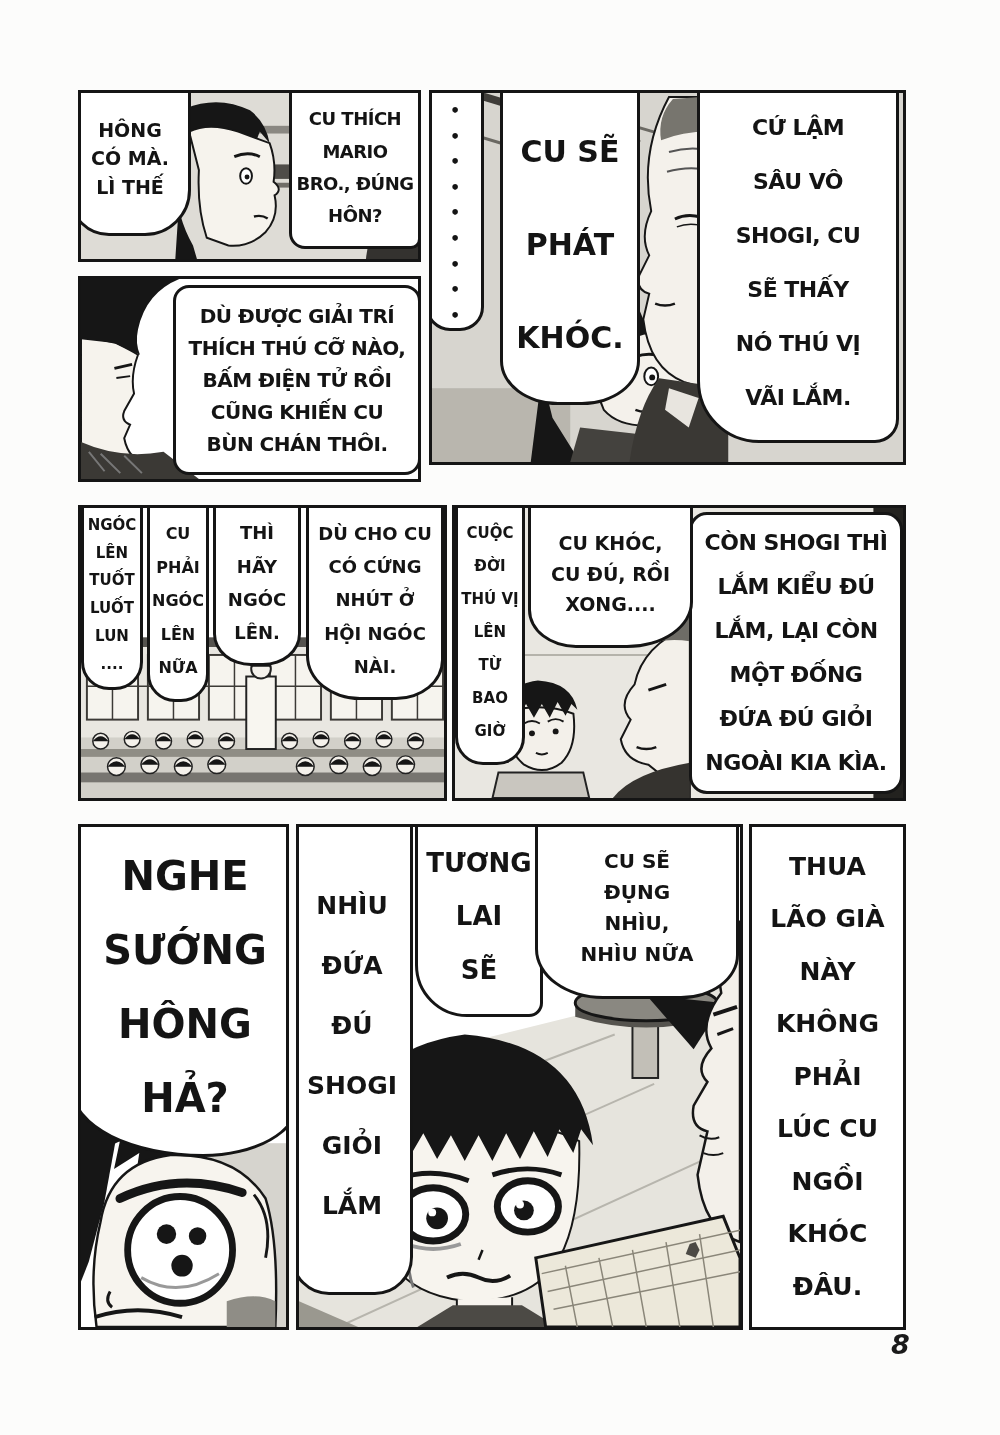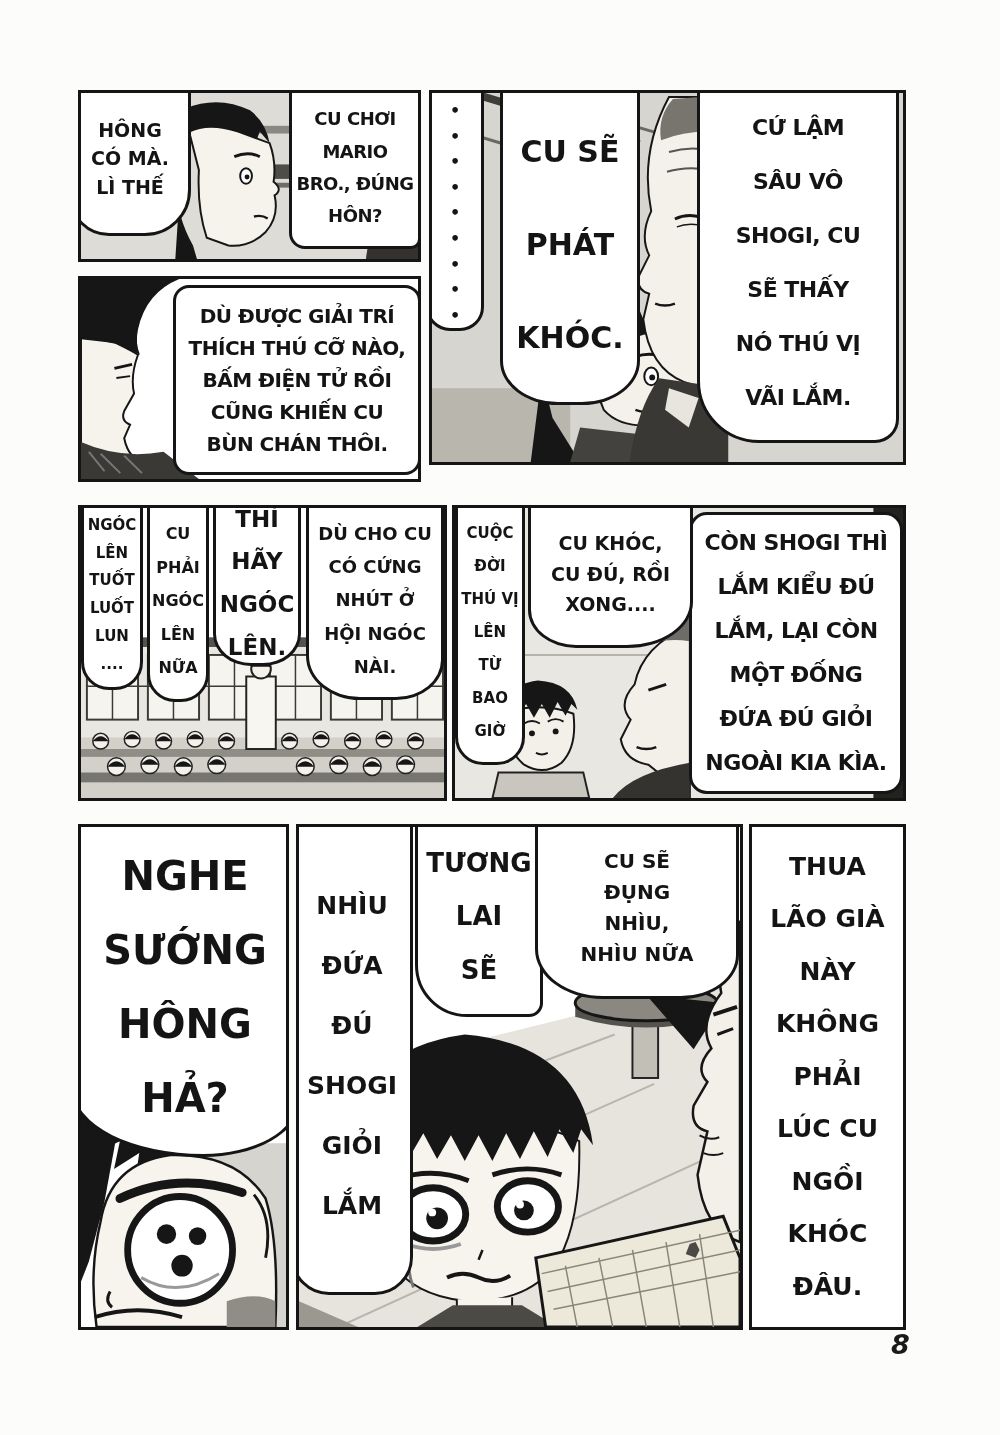--- a/index.html
+++ b/index.html
@@ -30,21 +30,21 @@
   #b31 .btxt{font-size:16px;line-height:1.6;}
   #b32{left:68px;top:-10px;width:140px;height:322px;border-radius:0 0 58px 58px / 0 0 44px 44px;}
   #b32 .btxt{font-size:30px;line-height:3.1;}
   #b33{left:265px;top:-10px;width:202px;height:360px;border-radius:0 0 24px 62px;}
   #b33 .btxt{font-size:22px;line-height:2.45;letter-spacing:-0.5px;}
   #b41{left:0px;top:-8px;width:62px;height:190px;border-radius:0 0 28px 28px;}
   #b41 .btxt{font-size:15px;line-height:1.85;}
   #b42{left:66px;top:-8px;width:62px;height:202px;border-radius:0 0 28px 28px;}
   #b42 .btxt{font-size:16px;line-height:2.1;}
   #b43{left:132px;top:-8px;width:88px;height:166px;border-radius:0 0 38px 38px / 0 0 32px 32px;}
-  #b43 .btxt{font-size:23px;line-height:1.85;}
+  #b43 .btxt{font-size:18px;line-height:1.85;}
   #b44{left:225px;top:-8px;width:138px;height:200px;border-radius:0 0 48px 54px / 0 0 40px 44px;}
   #b44 .btxt{font-size:18px;line-height:1.85;}
   #b51{left:0px;top:-8px;width:70px;height:265px;border-radius:0 0 28px 28px;}
   #b51 .btxt{font-size:15px;line-height:2.2;}
   #b52{left:73px;top:-8px;width:165px;height:148px;border-radius:0 0 66px 48px / 0 0 46px 38px;}
   #b52 .btxt{font-size:19px;line-height:1.6;}
   #b53{left:234px;top:4px;width:214px;height:282px;border-radius:18px;}
   #b53 .btxt{font-size:22px;line-height:2.0;letter-spacing:-0.5px;}
   #b61{left:-10px;top:-10px;width:228px;height:340px;border-radius:0 0 42% 58% / 0 0 16% 20%;}
   #b61 .btxt{font-size:40px;line-height:1.85;}
@@ -86,21 +86,21 @@
         <path d="M252,108 Q260,112 268,110" fill="none" stroke="#161616" stroke-width="2.5"></path>
         <path d="M300,140 L343,150 L343,172 L290,172 Q292,152 300,140 Z" fill="#34322f"></path>
       </g>
     </svg>
     <div class="bubble" id="b11">
       <span class="btxt">HÔNG
 CÓ MÀ.
 LÌ THẾ</span>
     </div>
     <div class="bubble" id="b12">
-      <span class="btxt">CU CHƠI
+      <span class="btxt">CU THÍCH
 MARIO
 BRO., ĐÚNG
 HÔN?</span>
     </div>
   </div>
 
   <div class="panel" id="p2">
     <svg viewBox="0 0 343 206" preserveAspectRatio="none">
       <rect width="343" height="206" fill="#ffffff"></rect>
       <g>

